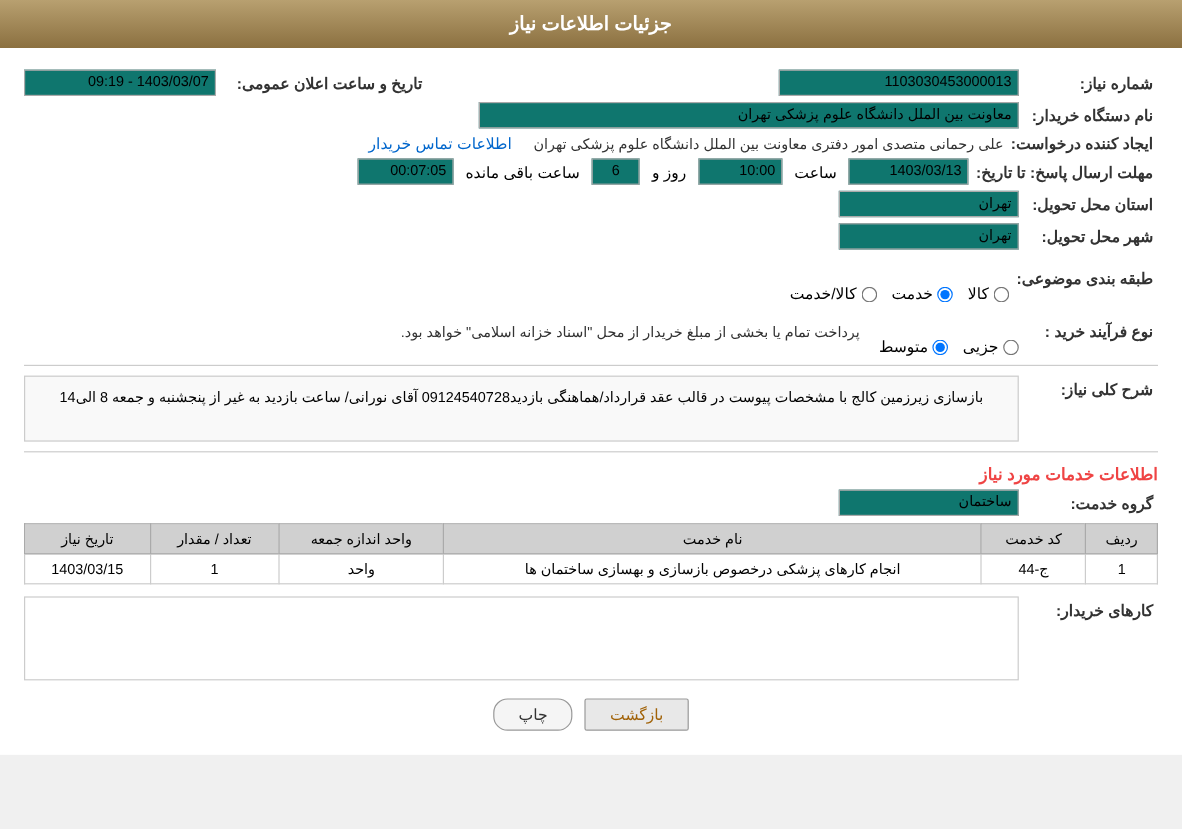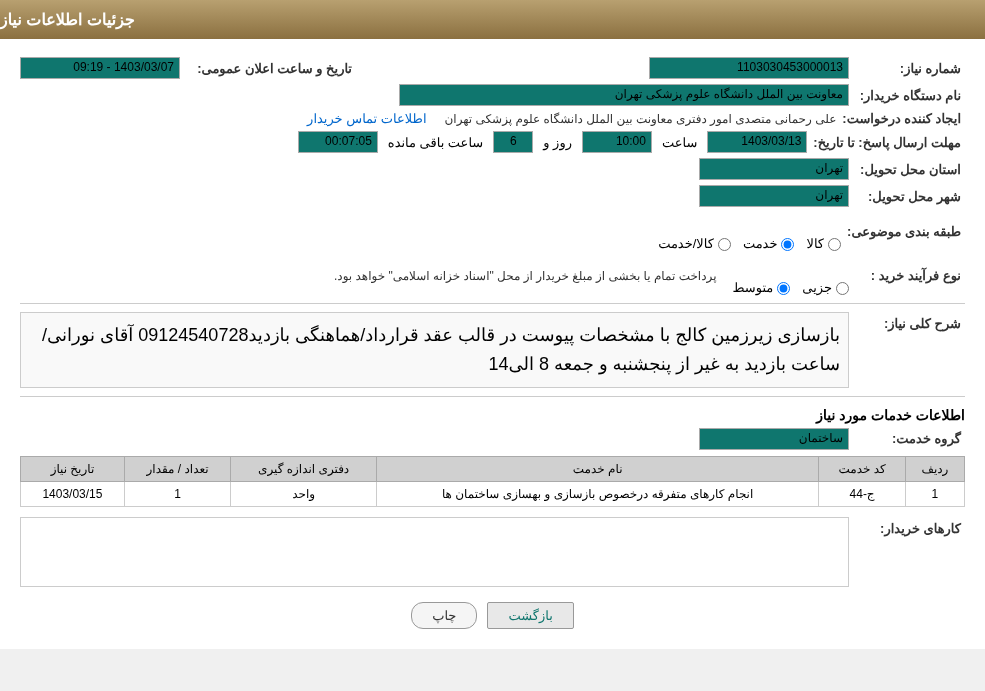--- a/index.html
+++ b/index.html
@@ -11,21 +11,21 @@
     }
     .page-wrapper {
       max-width: 985px;
       margin: 0 auto;
       background: #fff;
       padding: 0;
     }
     .header-bar {
       background: linear-gradient(to bottom, #b8a070, #8b7040);
       color: white;
-      text-align: left;
+      text-align: center;
       padding: 10px 0;
       font-size: 16px;
       font-weight: bold;
     }
     .main-content {
       padding: 10px 20px;
       background: #fff;
     }
     .link-blue {
       color: #0066cc;
@@ -44,23 +44,23 @@
     }
     .divider {
       border: none;
       border-top: 1px solid #ccc;
       margin: 8px 0;
     }
     .description-box {
       border: 1px solid #ccc;
       padding: 8px;
       background: #f9f9f9;
-      font-size: 18px;
+      font-size: 12px;
       line-height: 1.6;
-      text-align: right;
+      text-align: center;
       min-height: 55px;
     }
     .services-section {
       margin-top: 10px;
     }
     .services-table {
       width: 100%;
       border-collapse: collapse;
       margin-top: 6px;
       font-size: 12px;
@@ -105,21 +105,21 @@
       border: 1px solid #999;
       border-radius: 2px;
     }
     .btn-print {
       background: #f5f5f5;
       color: #333;
       border-radius: 12px;
     }
     .btn-back {
       background: #e8e8e8;
-      color: #0f766e;
+      color: #a16207;
     }
     .content-area {
       position: relative;
     }
     .field-row {
       display: flex;
       align-items: center;
       gap: 6px;
       margin-bottom: 5px;
     }
@@ -134,21 +134,21 @@
       border: 1px solid #aaa;
       padding: 2px 5px;
       background: #0f766e;
       font-size: 12px;
       font-family: Tahoma, Arial, sans-serif;
       height: 22px;
     }
     .section-header {
       font-weight: bold;
       font-size: 14px;
-      color: #000000;
+      color: #ef4444;
       text-align: right;
       margin: 8px 0 5px 0;
     }
   </style>
 </head>
 <body>
 
 <div class="page-wrapper">
 
   <div class="header-bar">
@@ -247,31 +247,31 @@
         <span class="col-label" style="min-width:110px;">گروه خدمت:</span>
         <span class="bordered-input" style="min-width:150px; display:inline-block;">ساختمان</span>
       </div>
 
       <table class="services-table">
         <thead>
           <tr>
             <th>ردیف</th>
             <th>کد خدمت</th>
             <th>نام خدمت</th>
-            <th>دفتری اندازه گیری</th>
+            <th>واحد اندازه جمعه</th>
             <th>تعداد / مقدار</th>
             <th>تاریخ نیاز</th>
           </tr>
         </thead>
         <tbody id="services-tbody">
 
         <tr>
               <td>1</td>
               <td>ج-44</td>
-              <td>انجام کارهای متفرقه درخصوص بازسازی و بهسازی ساختمان ها</td>
+              <td>انجام کارهای پزشکی درخصوص بازسازی و بهسازی ساختمان ها</td>
               <td>واحد</td>
               <td>1</td>
               <td>1403/03/15</td>
             </tr>
           </tbody>
       </table>
     </div>
 
     <div class="comments-section">
       <div class="field-row" style="align-items:flex-start;">

